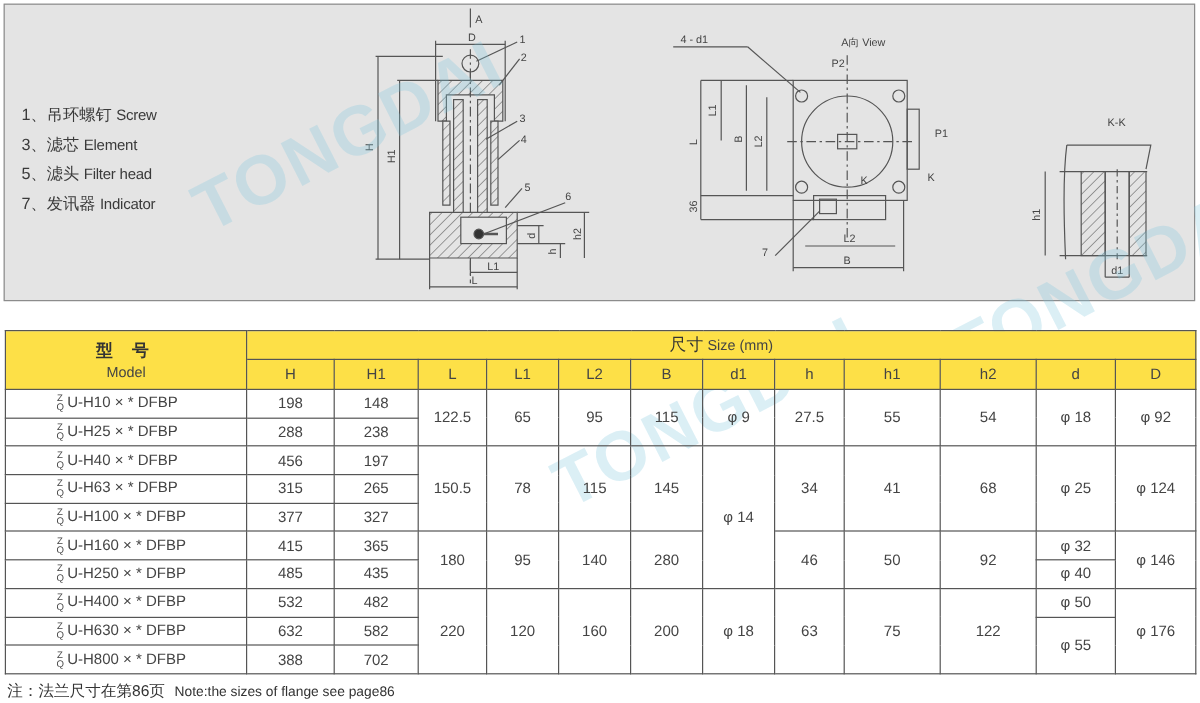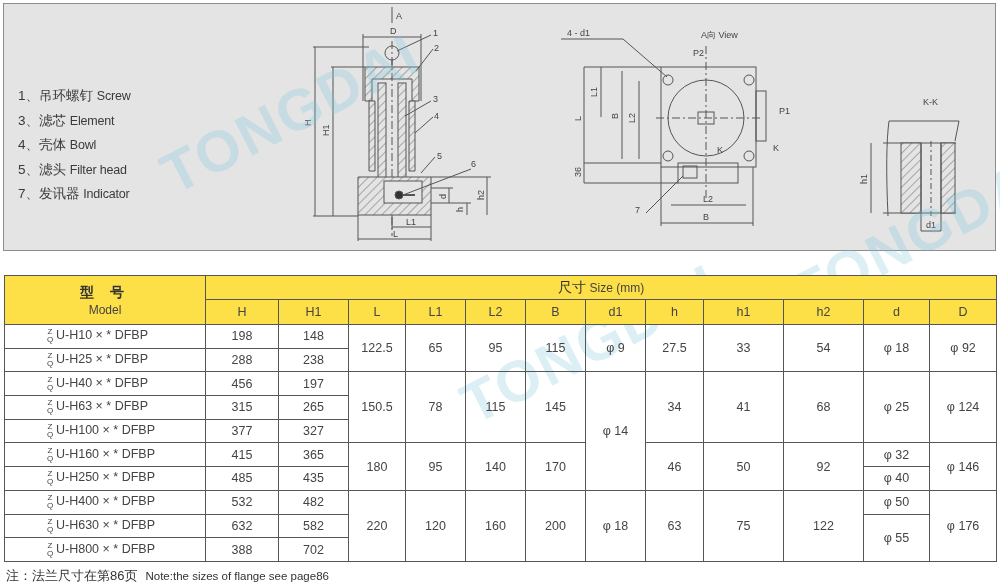--- a/index.html
+++ b/index.html
@@ -34,21 +34,20 @@
         transform:rotate(-27deg); white-space:nowrap; pointer-events:none; letter-spacing:2px; }
 </style>
 </head>
 <body>
 
 <div class="drawing-panel">
 
   <div class="legend">
     <div class="legend-item"><span>1、</span><span>吊环螺钉</span> <span class="en">Screw</span></div>
     <div class="legend-item"><span>3、</span><span>滤芯</span> <span class="en">Element</span></div>
-    <div class="legend-item"><span>4、</span><span>壳体</span> <span class="en">Bowl</span></div>
     <div class="legend-item"><span>5、</span><span>滤头</span> <span class="en">Filter head</span></div>
     <div class="legend-item"><span>7、</span><span>发讯器</span> <span class="en">Indicator</span></div>
   </div>
 
   <svg class="dw" width="993" height="248" viewBox="3 3 993 248">
     <defs>
       <pattern id="hatch" width="6" height="6" patternUnits="userSpaceOnUse" patternTransform="rotate(45)">
         <rect width="6" height="6" fill="#e4e4e4"></rect>
         <line x1="0" y1="0" x2="0" y2="6" stroke="#666" stroke-width="1"></line>
       </pattern>
@@ -236,21 +235,21 @@
   <tr class="dr">
     <td class="model-cell"><span class="zq"><span>Z</span><span>Q</span></span><span>U-H10 × * DFBP</span></td>
     <td>198</td>
     <td>148</td>
     <td rowspan="2">122.5</td>
     <td rowspan="2">65</td>
     <td rowspan="2">95</td>
     <td rowspan="2">115</td>
     <td rowspan="2">φ 9</td>
     <td rowspan="2">27.5</td>
-    <td rowspan="2">33</td>
+    <td rowspan="2">55</td>
     <td rowspan="2">54</td>
     <td rowspan="2">φ 18</td>
     <td rowspan="2">φ 92</td>
   </tr>
   <tr class="dr">
     <td class="model-cell"><span class="zq"><span>Z</span><span>Q</span></span><span>U-H25 × * DFBP</span></td>
     <td>288</td>
     <td>238</td>
   </tr>
 
@@ -280,21 +279,21 @@
     <td>327</td>
   </tr>
 
   <tr class="dr">
     <td class="model-cell"><span class="zq"><span>Z</span><span>Q</span></span><span>U-H160 × * DFBP</span></td>
     <td>415</td>
     <td>365</td>
     <td rowspan="2">180</td>
     <td rowspan="2">95</td>
     <td rowspan="2">140</td>
-    <td rowspan="2">170</td>
+    <td rowspan="2">280</td>
     <td rowspan="2">46</td>
     <td rowspan="2">50</td>
     <td rowspan="2">92</td>
     <td>φ 32</td>
     <td rowspan="2">φ 146</td>
   </tr>
   <tr class="dr">
     <td class="model-cell"><span class="zq"><span>Z</span><span>Q</span></span><span>U-H250 × * DFBP</span></td>
     <td>485</td>
     <td>435</td>

